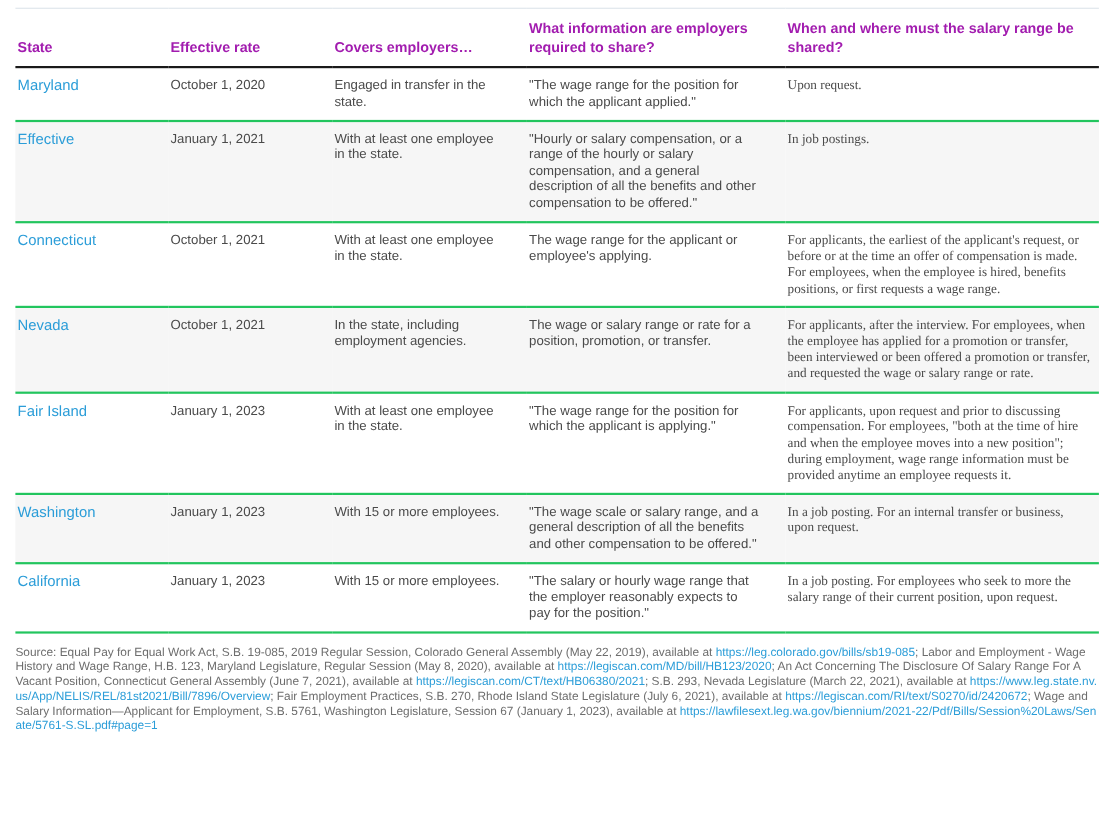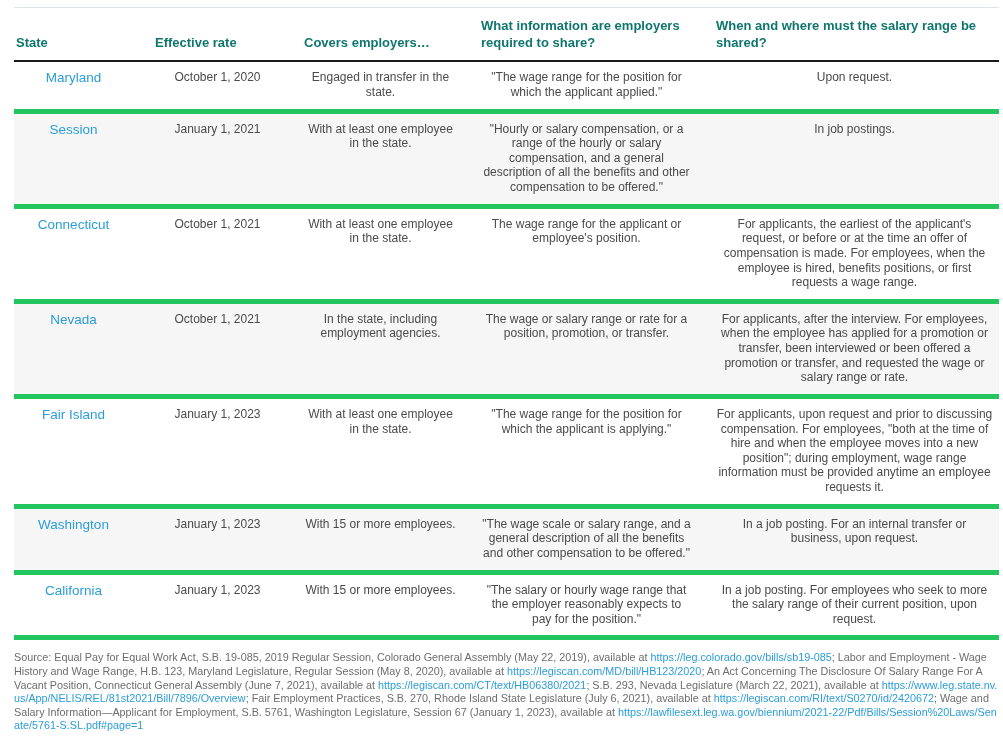--- a/index.html
+++ b/index.html
@@ -18,36 +18,35 @@
     width: 985px;
     border-collapse: collapse;
     table-layout: fixed;
     border-top: 1px solid #dde4ea;
   }
   thead th {
     text-align: left;
     vertical-align: bottom;
     font-size: 13px;
     font-weight: bold;
-    color: #0f766e;
+    color: #a21caf;
     line-height: 1.28;
     padding: 10px 22px 9px 2px;
     border-bottom: 2px solid #1a1a1a;
   }
   thead th:last-child { padding-right: 4px; margin-left: 13px; }
   tbody td {
     vertical-align: top;
     font-size: 12px;
     color: #4a4a4a;
     line-height: 1.22;
     padding: 8px 22px 9px 2px;
-    border-bottom: 5px solid #22c55e;
-    text-align: center;
+    border-bottom: 2px solid #22c55e;
   }
-  tbody td:last-child { padding-right: 6px; }
+  tbody td:last-child { padding-right: 6px; font-family: Liberation Serif, serif; }
   tbody tr.alt { background: #f6f6f6; }
   td.state-cell {
     font-size: 13.5px;
     color: #2b9dd8;
     cursor: pointer;
   }
   .footnote {
     width: 988px;
     margin: 11px 0 0 0;
     font-size: 10.8px;
@@ -84,31 +83,31 @@
     </thead>
     <tbody id="table-body">
         <tr>
           <td class="state-cell">Maryland</td>
           <td>October 1, 2020</td>
           <td>Engaged in transfer in the state.</td>
           <td>"The wage range for the position for which the applicant applied."</td>
           <td>Upon request.</td>
         </tr>
         <tr class="alt">
-          <td class="state-cell">Session</td>
+          <td class="state-cell">Effective</td>
           <td>January 1, 2021</td>
           <td>With at least one employee in the state.</td>
           <td>"Hourly or salary compensation, or a range of the hourly or salary compensation, and a general description of all the benefits and other compensation to be offered."</td>
           <td>In job postings.</td>
         </tr>
         <tr>
           <td class="state-cell">Connecticut</td>
           <td>October 1, 2021</td>
           <td>With at least one employee in the state.</td>
-          <td>The wage range for the applicant or employee's position.</td>
+          <td>The wage range for the applicant or employee's applying.</td>
           <td>For applicants, the earliest of the applicant's request, or before or at the time an offer of compensation is made. For employees, when the employee is hired, benefits positions, or first requests a wage range.</td>
         </tr>
         <tr class="alt">
           <td class="state-cell">Nevada</td>
           <td>October 1, 2021</td>
           <td>In the state, including employment agencies.</td>
           <td>The wage or salary range or rate for a position, promotion, or transfer.</td>
           <td>For applicants, after the interview. For employees, when the employee has applied for a promotion or transfer, been interviewed or been offered a promotion or transfer, and requested the wage or salary range or rate.</td>
         </tr>
         <tr>

